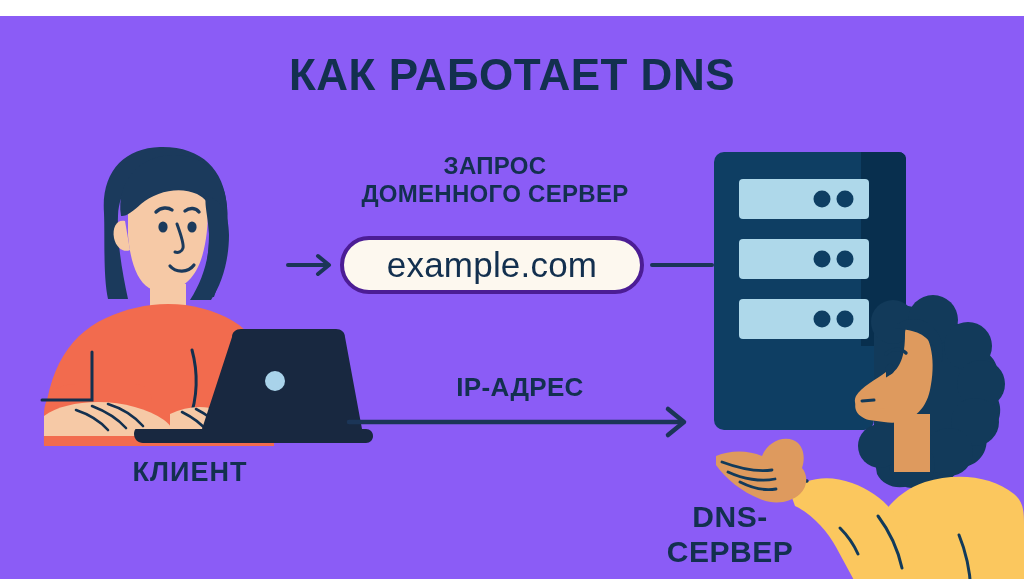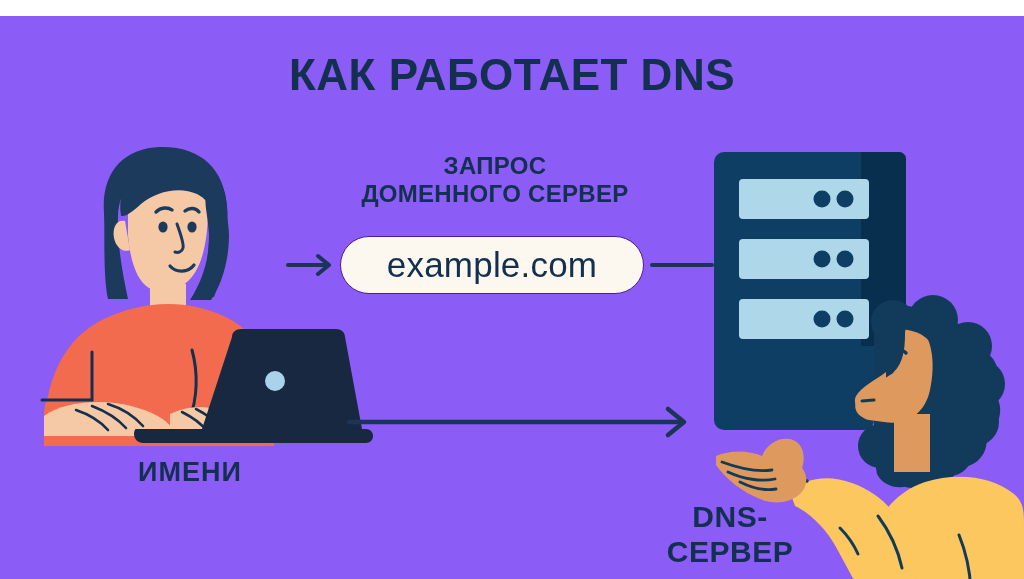--- a/index.html
+++ b/index.html
@@ -40,21 +40,21 @@
     line-height: 1.18;
     letter-spacing: 0.3px;
   }
   .pill {
     position: absolute;
     left: 340px;
     top: 220px;
     width: 304px;
     height: 58px;
     box-sizing: border-box;
-    border: 1px solid #4c1d95;
+    border: 4px solid #4c1d95;
     border-radius: 29px;
     background: #FDF8EF;
     display: flex;
     align-items: center;
     justify-content: center;
     font-size: 35px;
     color: #13304F;
     letter-spacing: 0.2px;
   }
   .ip-label {
@@ -255,21 +255,22 @@
 
   <div class="query-label">
     <div>ЗАПРОС</div>
     <div>ДОМЕННОГО СЕРВЕР</div>
   </div>
 
   <div class="pill">
     <span>example.com</span>
   </div>
 
-
-  <div class="client-label">ИМЕНИ</div>
+  <div class="ip-label">IP-АДРЕС</div>
+
+  <div class="client-label">КЛИЕНТ</div>
 
   <div class="server-label">
     <div>DNS-</div>
     <div>СЕРВЕР</div>
   </div>
 
 </div>
 
 </body></html>

